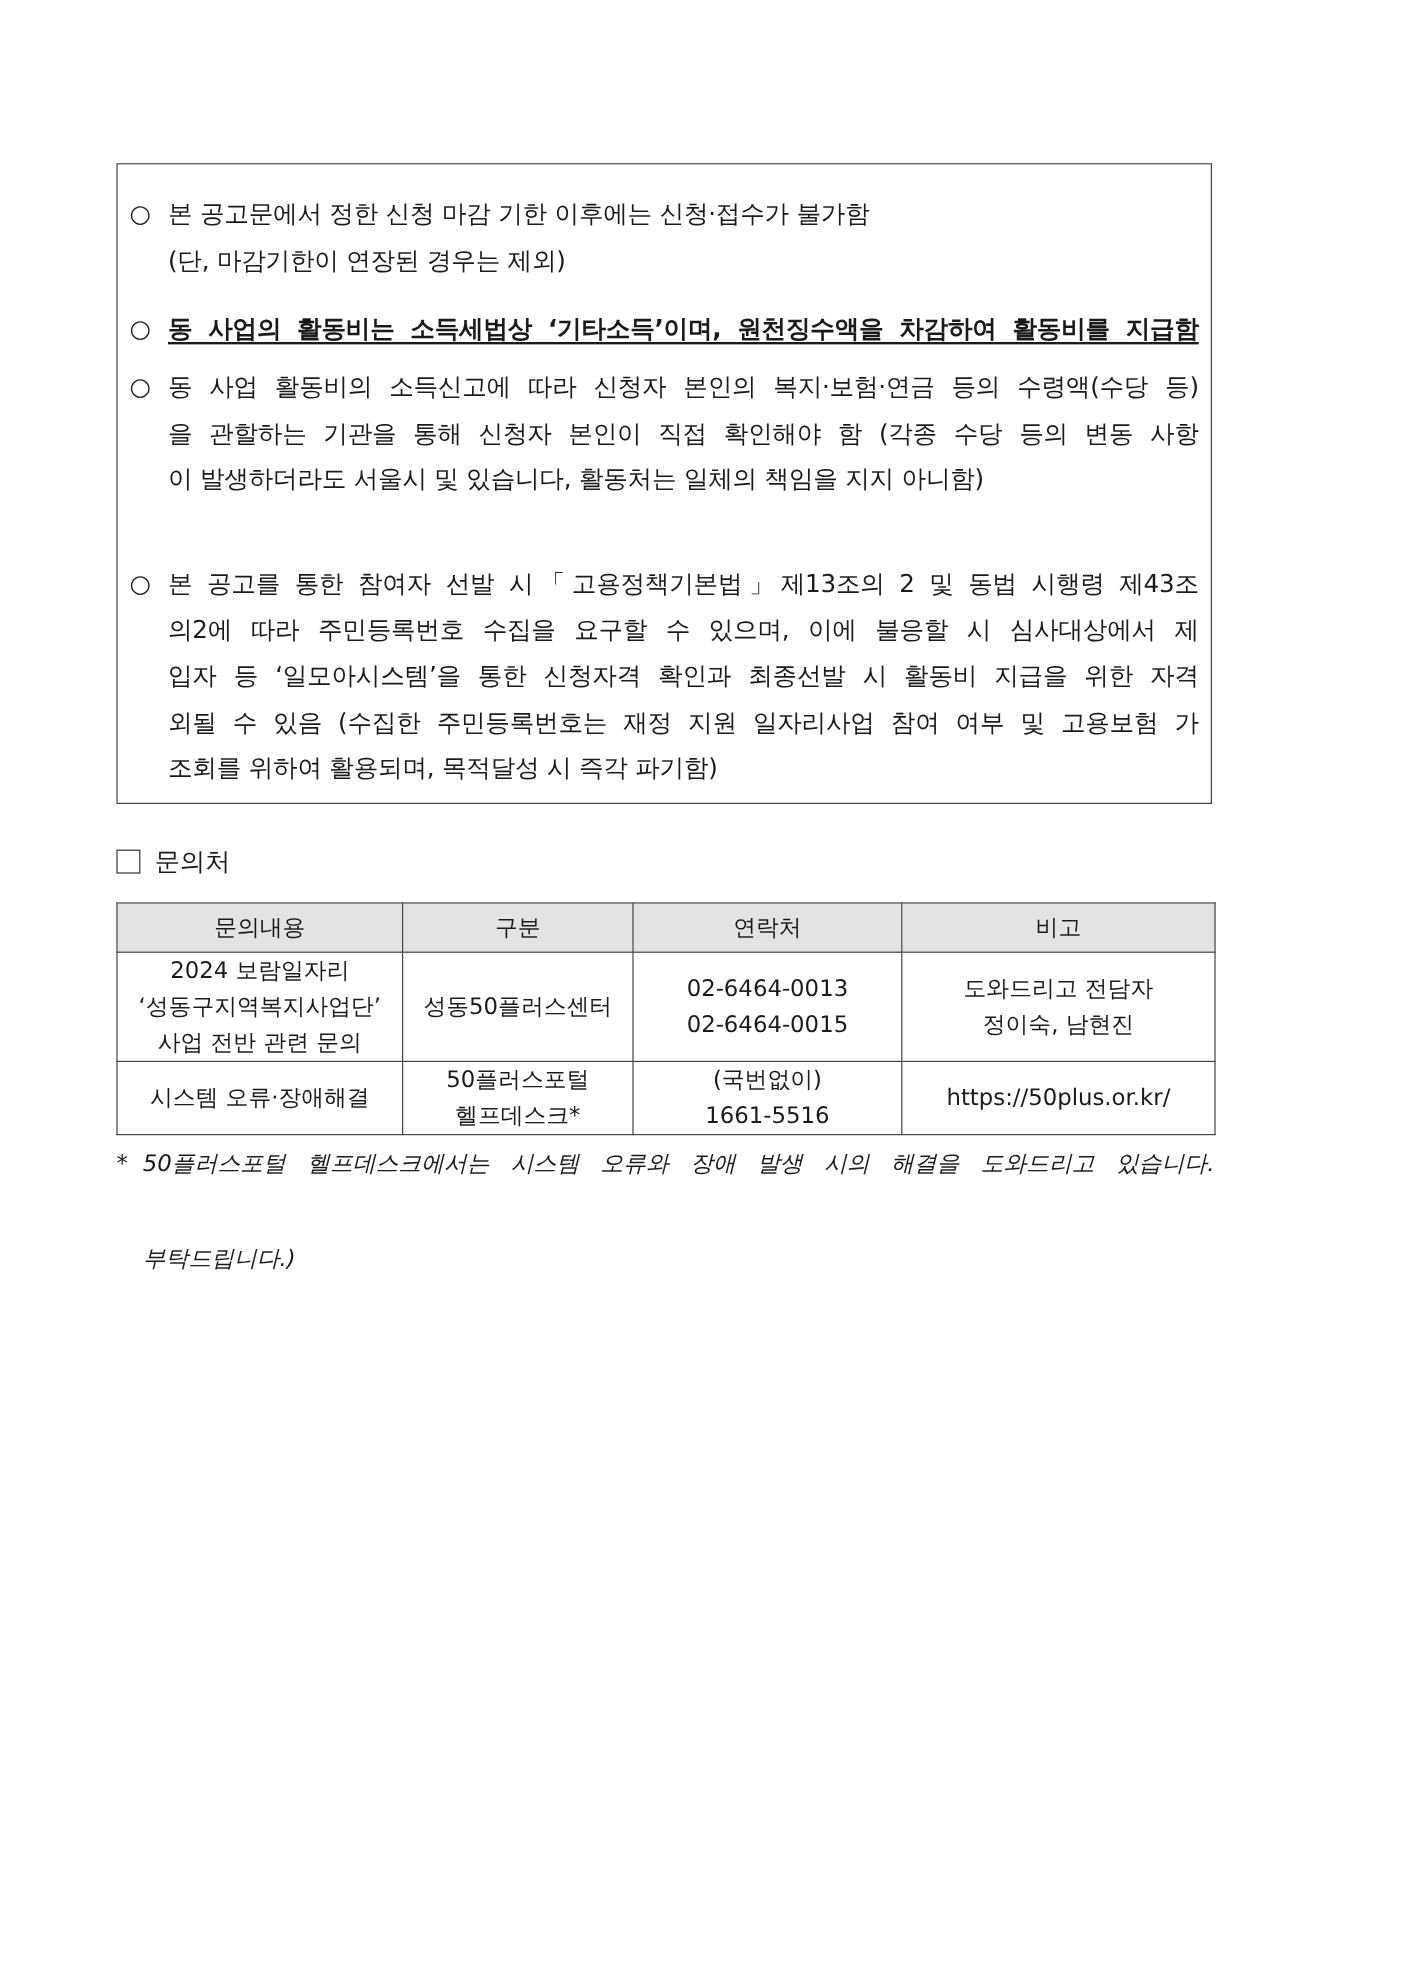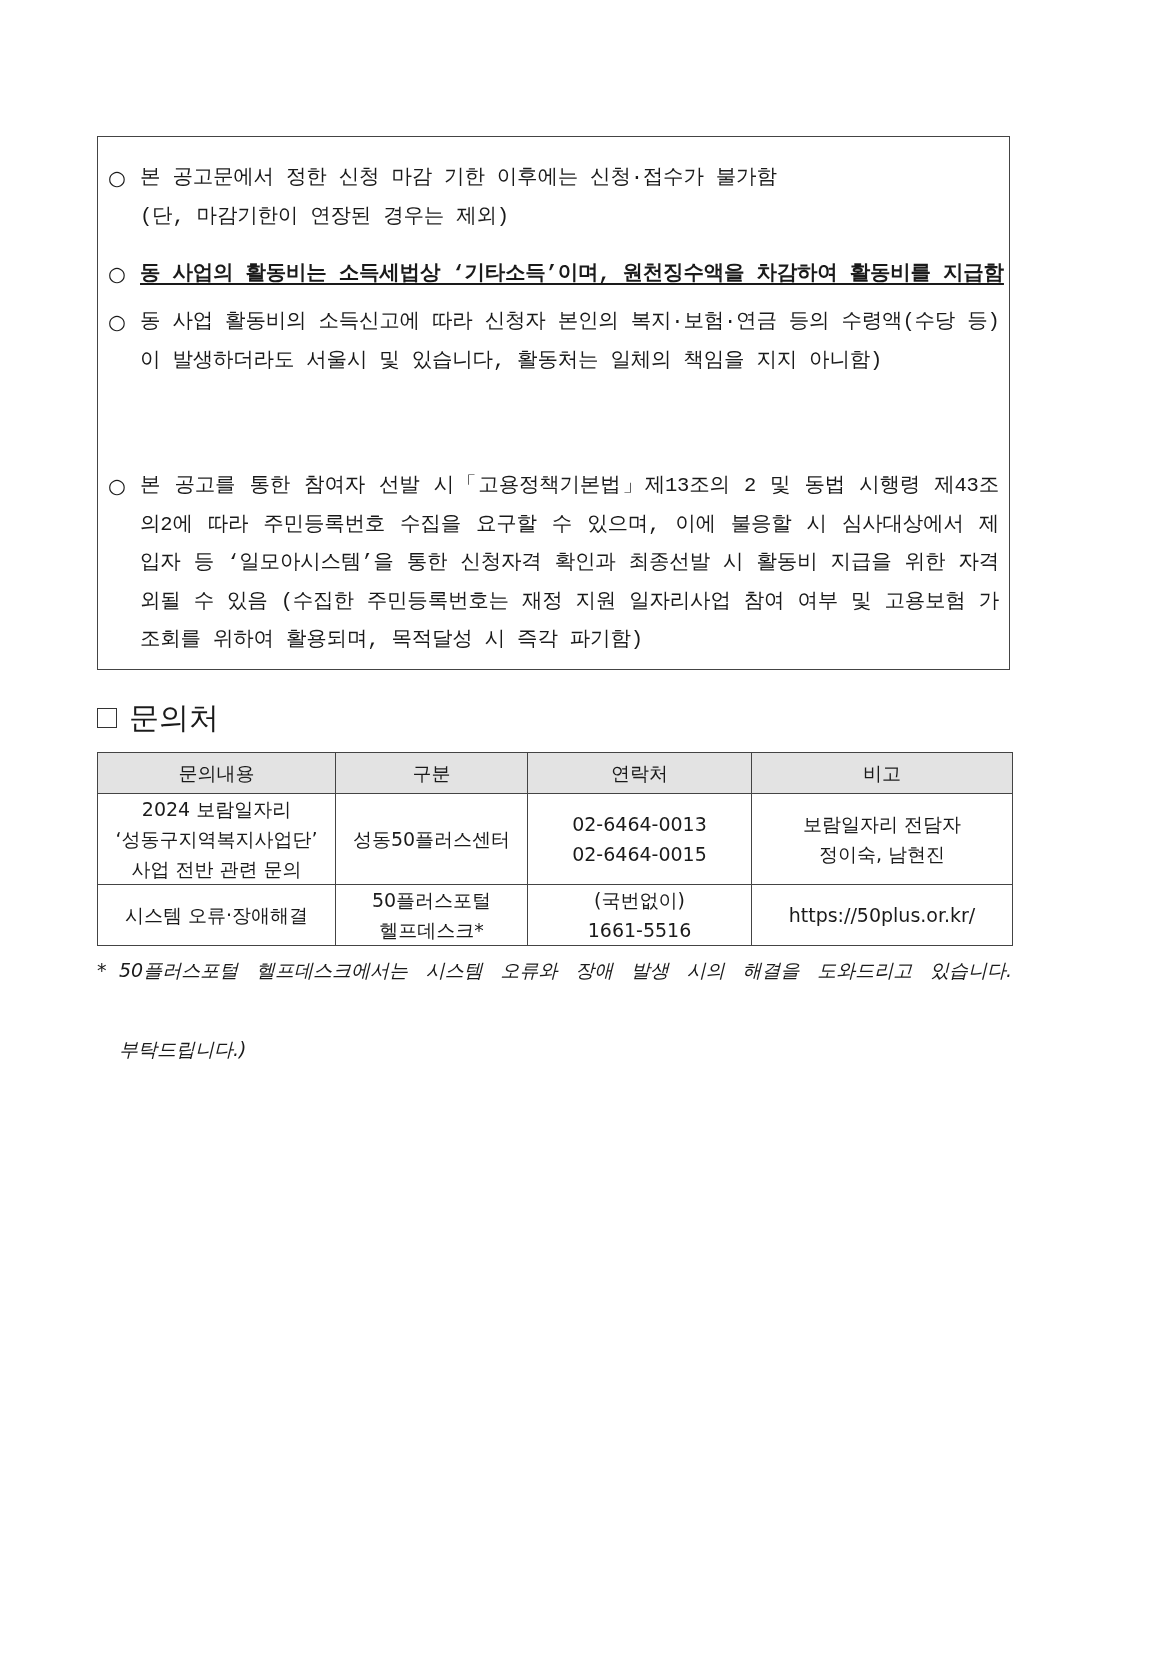--- a/index.html
+++ b/index.html
@@ -16,29 +16,29 @@
   .item {
     position: absolute; left: 10px; right: 10px;
     font-size: 20.5px; line-height: 38.5px;
     letter-spacing: -0.2px;
   }
   .item .bullet {
     position: absolute; left: 0; top: 0; width: 24px; text-align: left;
   }
   .item .line {
     display: block; padding-left: 32px; white-space: nowrap;
-    text-align: justify; text-align-last: justify; font-family: Liberation Mono, monospace;
+    text-align: justify; text-align-last: justify;
   }
   .item .line.last { text-align-last: left; }
   .item.bold { font-weight: bold; }
   .item.bold .line { text-decoration: underline; text-underline-offset: 4px; text-decoration-thickness: 1.5px; }
 
   .section-heading {
     position: absolute; left: 97px; top: 700px;
-    font-size: 30px; line-height: 36px;
+    font-size: 21px; line-height: 36px;
     display: flex; align-items: center; gap: 12px;
   }
   .section-heading .checkbox {
     width: 20px; height: 20px; border: 1.5px solid #333; box-sizing: border-box;
   }
 
   table.contact {
     position: absolute; left: 97px; top: 752px; width: 915px;
     border-collapse: collapse;
     font-size: 19px;
@@ -78,20 +78,21 @@
   </div>
 
   <div class="item bold" style="top:118px;">
     <span class="bullet">○</span>
     <span class="line">동 사업의 활동비는 소득세법상 ‘기타소득’이며, 원천징수액을 차감하여 활동비를 지급함</span>
   </div>
 
   <div class="item" style="top:166px;">
     <span class="bullet">○</span>
     <span class="line">동 사업 활동비의 소득신고에 따라 신청자 본인의 복지·보험·연금 등의 수령액(수당 등)</span>
+    <span class="line">을 관할하는 기관을 통해 신청자 본인이 직접 확인해야 함 (각종 수당 등의 변동 사항</span>
     <span class="line last">이 발생하더라도 서울시 및 있습니다, 활동처는 일체의 책임을 지지 아니함)</span>
   </div>
 
   <div class="item" style="top:330px;">
     <span class="bullet">○</span>
     <span class="line">본 공고를 통한 참여자 선발 시「고용정책기본법」제13조의 2 및 동법 시행령 제43조</span>
     <span class="line">의2에 따라 주민등록번호 수집을 요구할 수 있으며, 이에 불응할 시 심사대상에서 제</span>
     <span class="line">입자 등 ‘일모아시스템’을 통한 신청자격 확인과 최종선발 시 활동비 지급을 위한 자격</span>
     <span class="line">외될 수 있음 (수집한 주민등록번호는 재정 지원 일자리사업 참여 여부 및 고용보험 가</span>
     <span class="line last">조회를 위하여 활용되며, 목적달성 시 즉각 파기함)</span>
@@ -126,21 +127,21 @@
         <span class="cell-line">사업 전반 관련 문의</span>
       </td>
       <td>
         <span class="cell-line">성동50플러스센터</span>
       </td>
       <td>
         <span class="cell-line">02-6464-0013</span>
         <span class="cell-line">02-6464-0015</span>
       </td>
       <td>
-        <span class="cell-line">보람일자리 전담자</span>
+        <span class="cell-line">도와드리고 전담자</span>
         <span class="cell-line">정이숙, 남현진</span>
       </td>
     </tr>
     <tr class="r2">
       <td class="strong">
         <span class="cell-line">시스템 오류·장애해결</span>
       </td>
       <td>
         <span class="cell-line">50플러스포털</span>
         <span class="cell-line">헬프데스크*</span>

